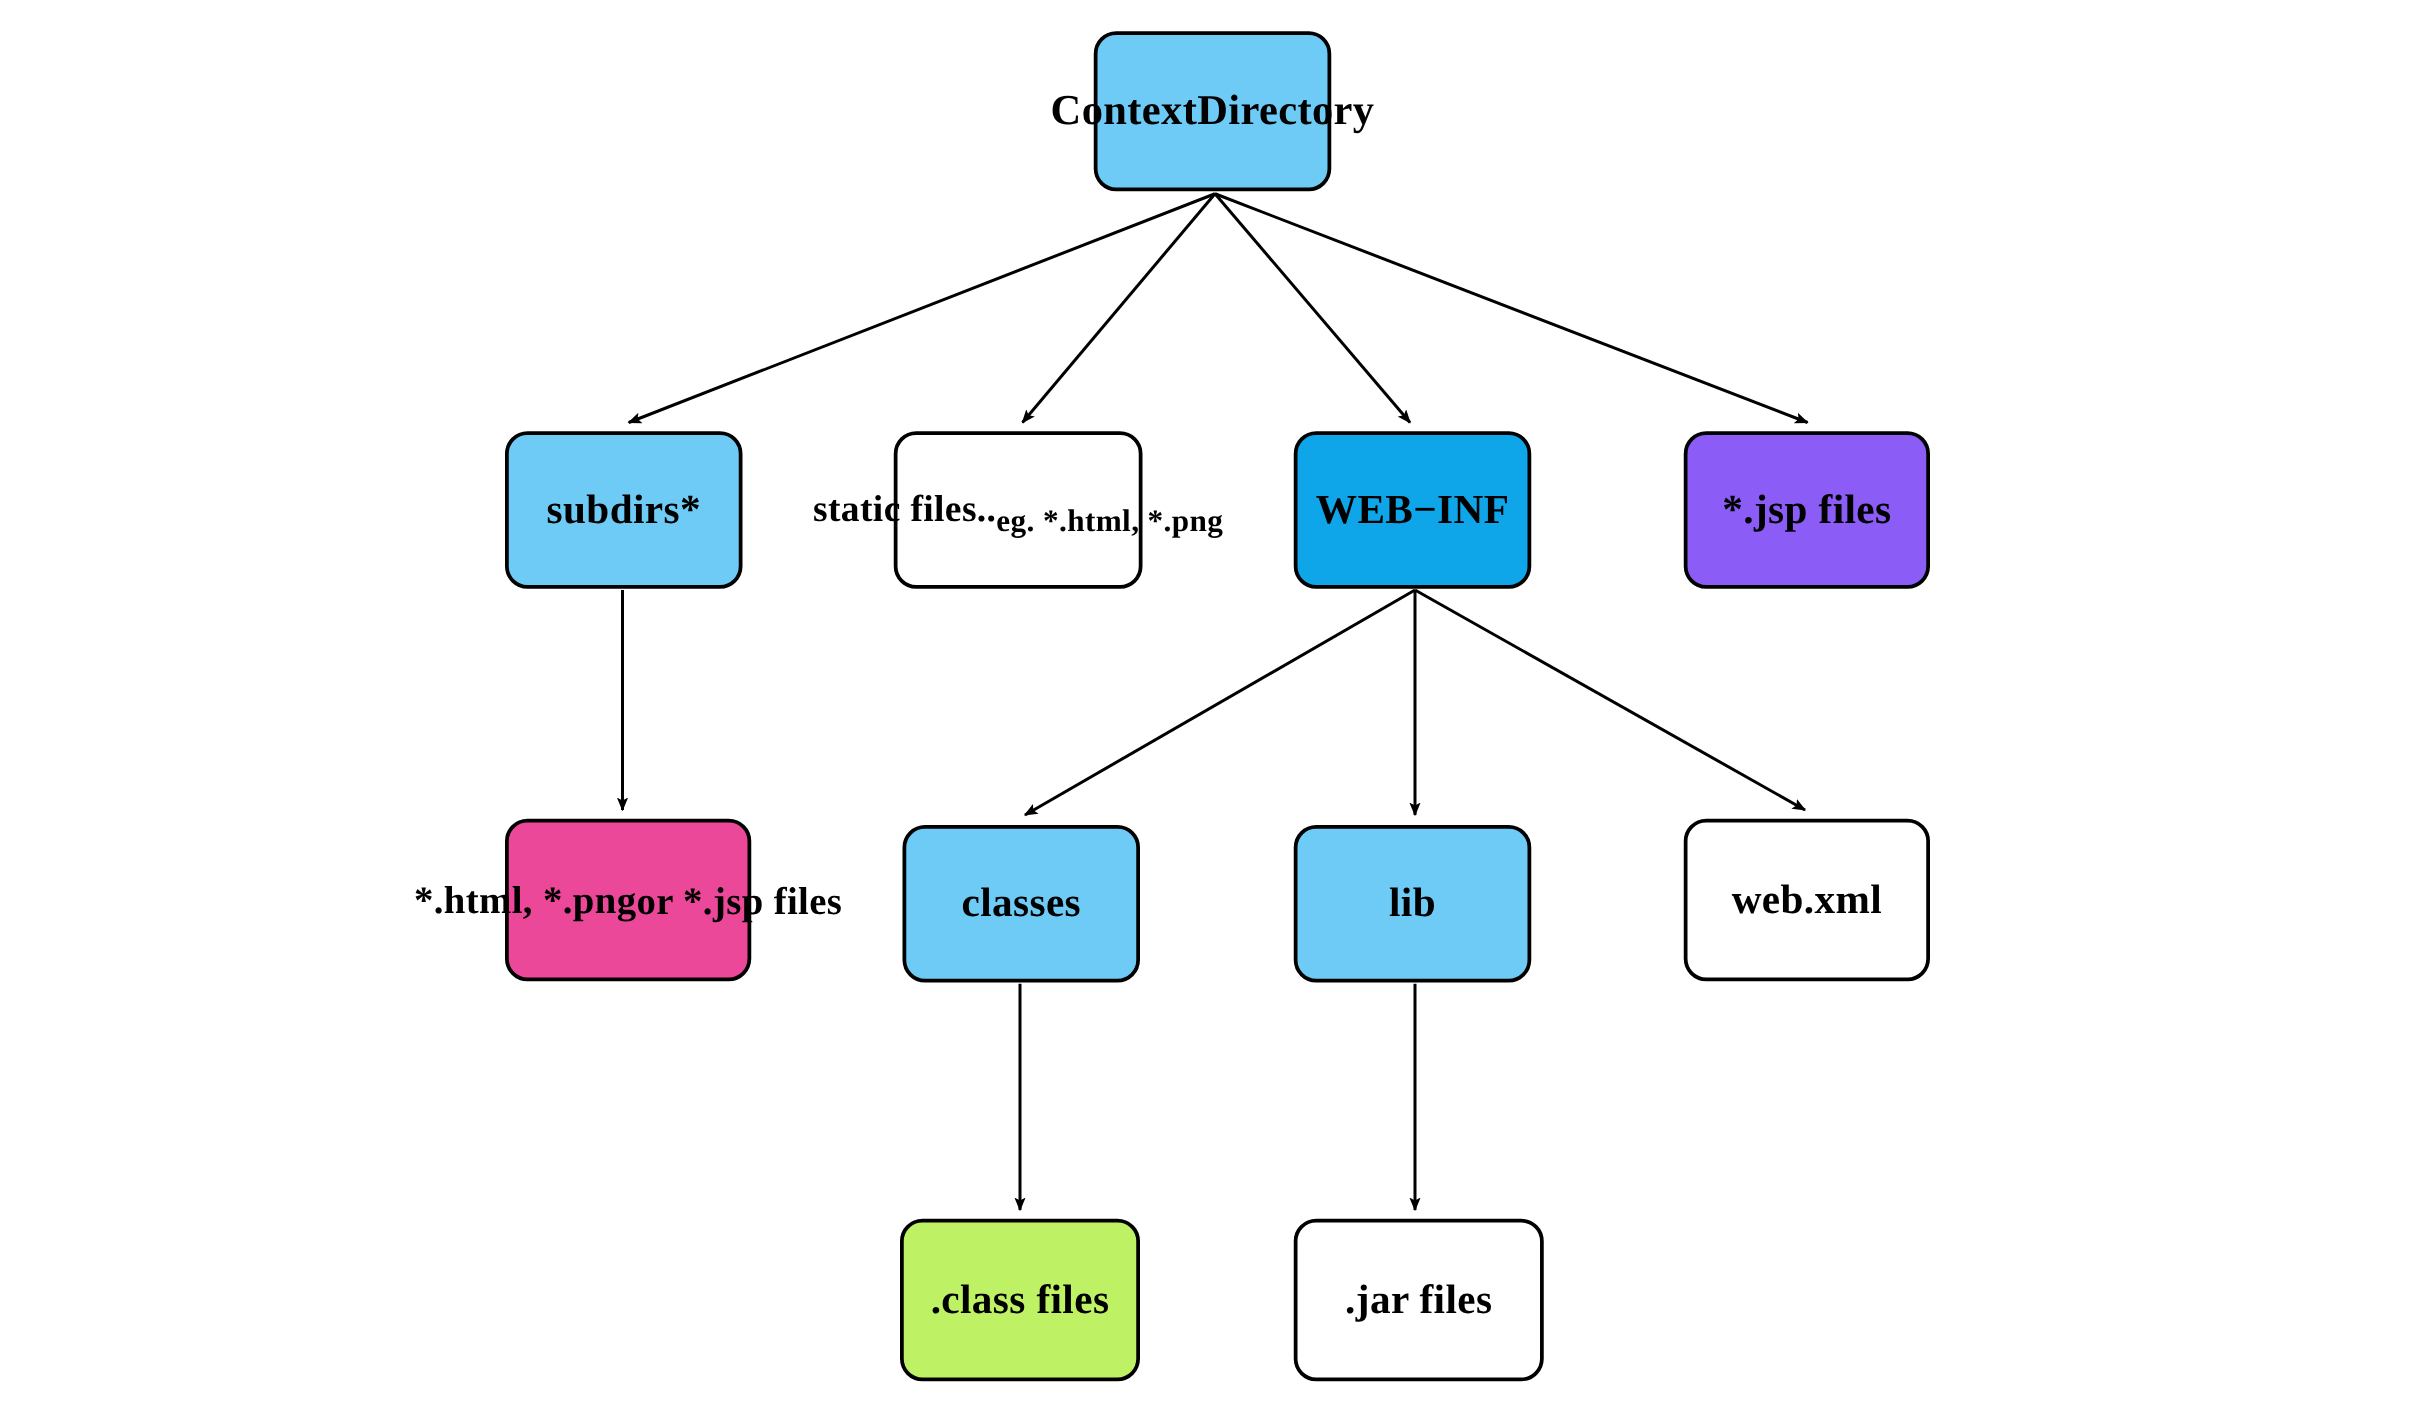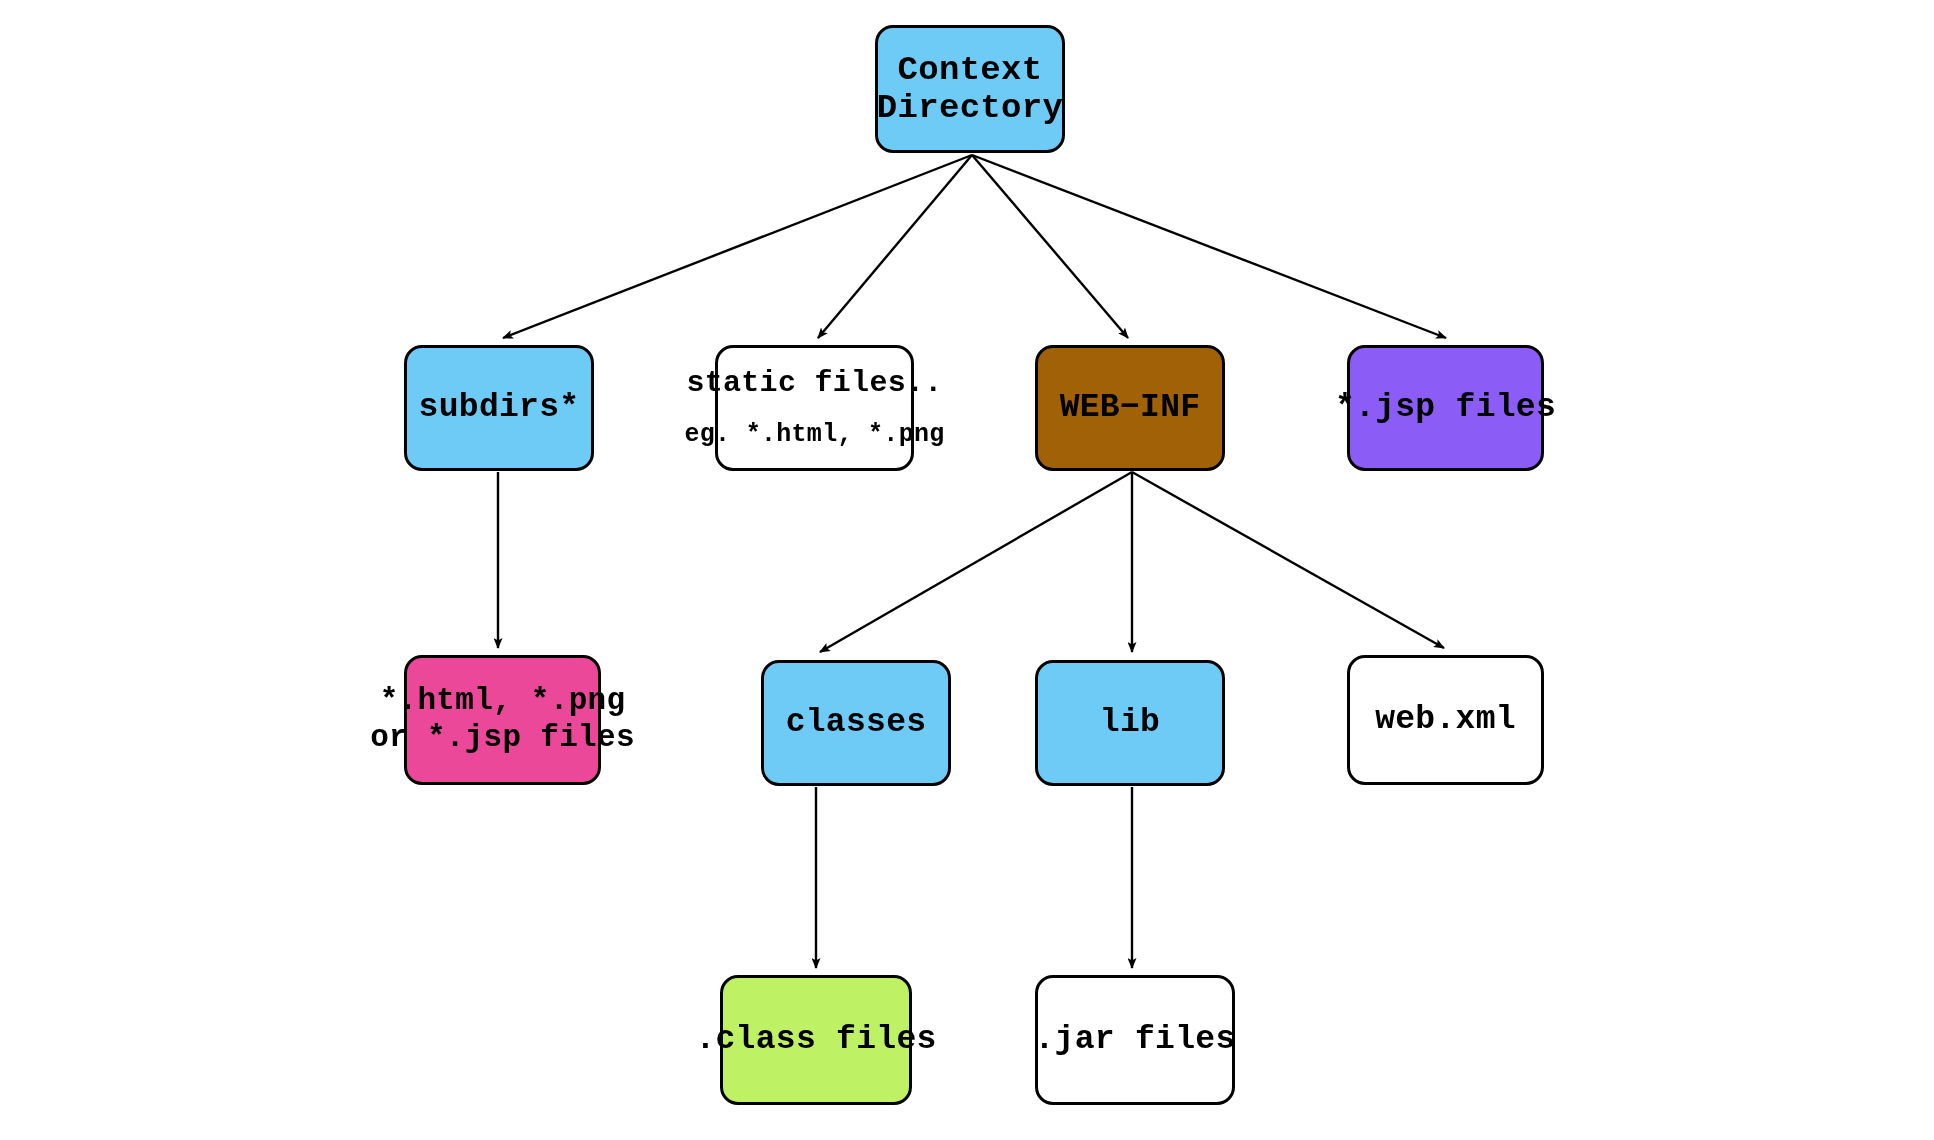--- a/index.html
+++ b/index.html
@@ -22,28 +22,27 @@
     width: 1934px;
     height: 1140px;
     pointer-events: none;
   }
   .node {
     position: absolute;
     box-sizing: border-box;
     border: 3px solid #000000;
     border-radius: 18px;
     display: flex;
-    flex-direction: column;
+    flex-direction: row;
     align-items: center;
     justify-content: center;
     text-align: center;
     color: #000000;
     background: #ffffff;
     z-index: 2;
-    font-family: Liberation Mono, monospace;
   }
   .node.blue { background: #6ecbf5; }
   .node .l1 {
     font-weight: bold;
     font-size: 33px;
     line-height: 1.12;
     letter-spacing: 0.3px;
     white-space: nowrap;
   }
   .node .l2 {
@@ -90,34 +89,34 @@
 
   <div class="node blue" style="left: 404px; top: 345px; width: 190px; height: 126px; background: rgb(110, 203, 245); border-color: rgb(0, 0, 0);">
     <span class="l1">subdirs*</span>
   </div>
 
   <div class="node small" style="left: 715px; top: 345px; width: 199px; height: 126px; background: rgb(255, 255, 255); border-color: rgb(0, 0, 0);">
     <span class="l1">static files..</span>
     <span class="l2">eg. *.html, *.png</span>
   </div>
 
-  <div class="node blue" style="left: 1035px; top: 345px; width: 190px; height: 126px; background: #a16207; border-color: rgb(0, 0, 0);">
+  <div class="node blue" style="left: 1035px; top: 345px; width: 190px; height: 126px; background: #0ea5e9; border-color: rgb(0, 0, 0);">
     <span class="l1">WEB−INF</span>
   </div>
 
   <div class="node" style="left: 1347px; top: 345px; width: 197px; height: 126px; background: #8b5cf6; border-color: rgb(0, 0, 0);">
     <span class="l1">*.jsp files</span>
   </div>
 
   <div class="node two-line" style="left: 404px; top: 655px; width: 197px; height: 130px; background: #ec4899; border-color: rgb(0, 0, 0);">
     <span class="l1">*.html, *.png</span>
     <span class="l2">or *.jsp files</span>
   </div>
 
-  <div class="node blue" style="left: 722px; top: 660px; width: 190px; height: 126px; background: rgb(110, 203, 245); border-color: rgb(0, 0, 0); margin-left: 39px;">
+  <div class="node blue" style="left: 722px; top: 660px; width: 190px; height: 126px; background: rgb(110, 203, 245); border-color: rgb(0, 0, 0);">
     <span class="l1">classes</span>
   </div>
 
   <div class="node blue" style="left: 1035px; top: 660px; width: 190px; height: 126px; background: rgb(110, 203, 245); border-color: rgb(0, 0, 0); align-items: center;">
     <span class="l1">lib</span>
   </div>
 
   <div class="node" style="left: 1347px; top: 655px; width: 197px; height: 130px; background: rgb(255, 255, 255); border-color: rgb(0, 0, 0);">
     <span class="l1">web.xml</span>
   </div>

